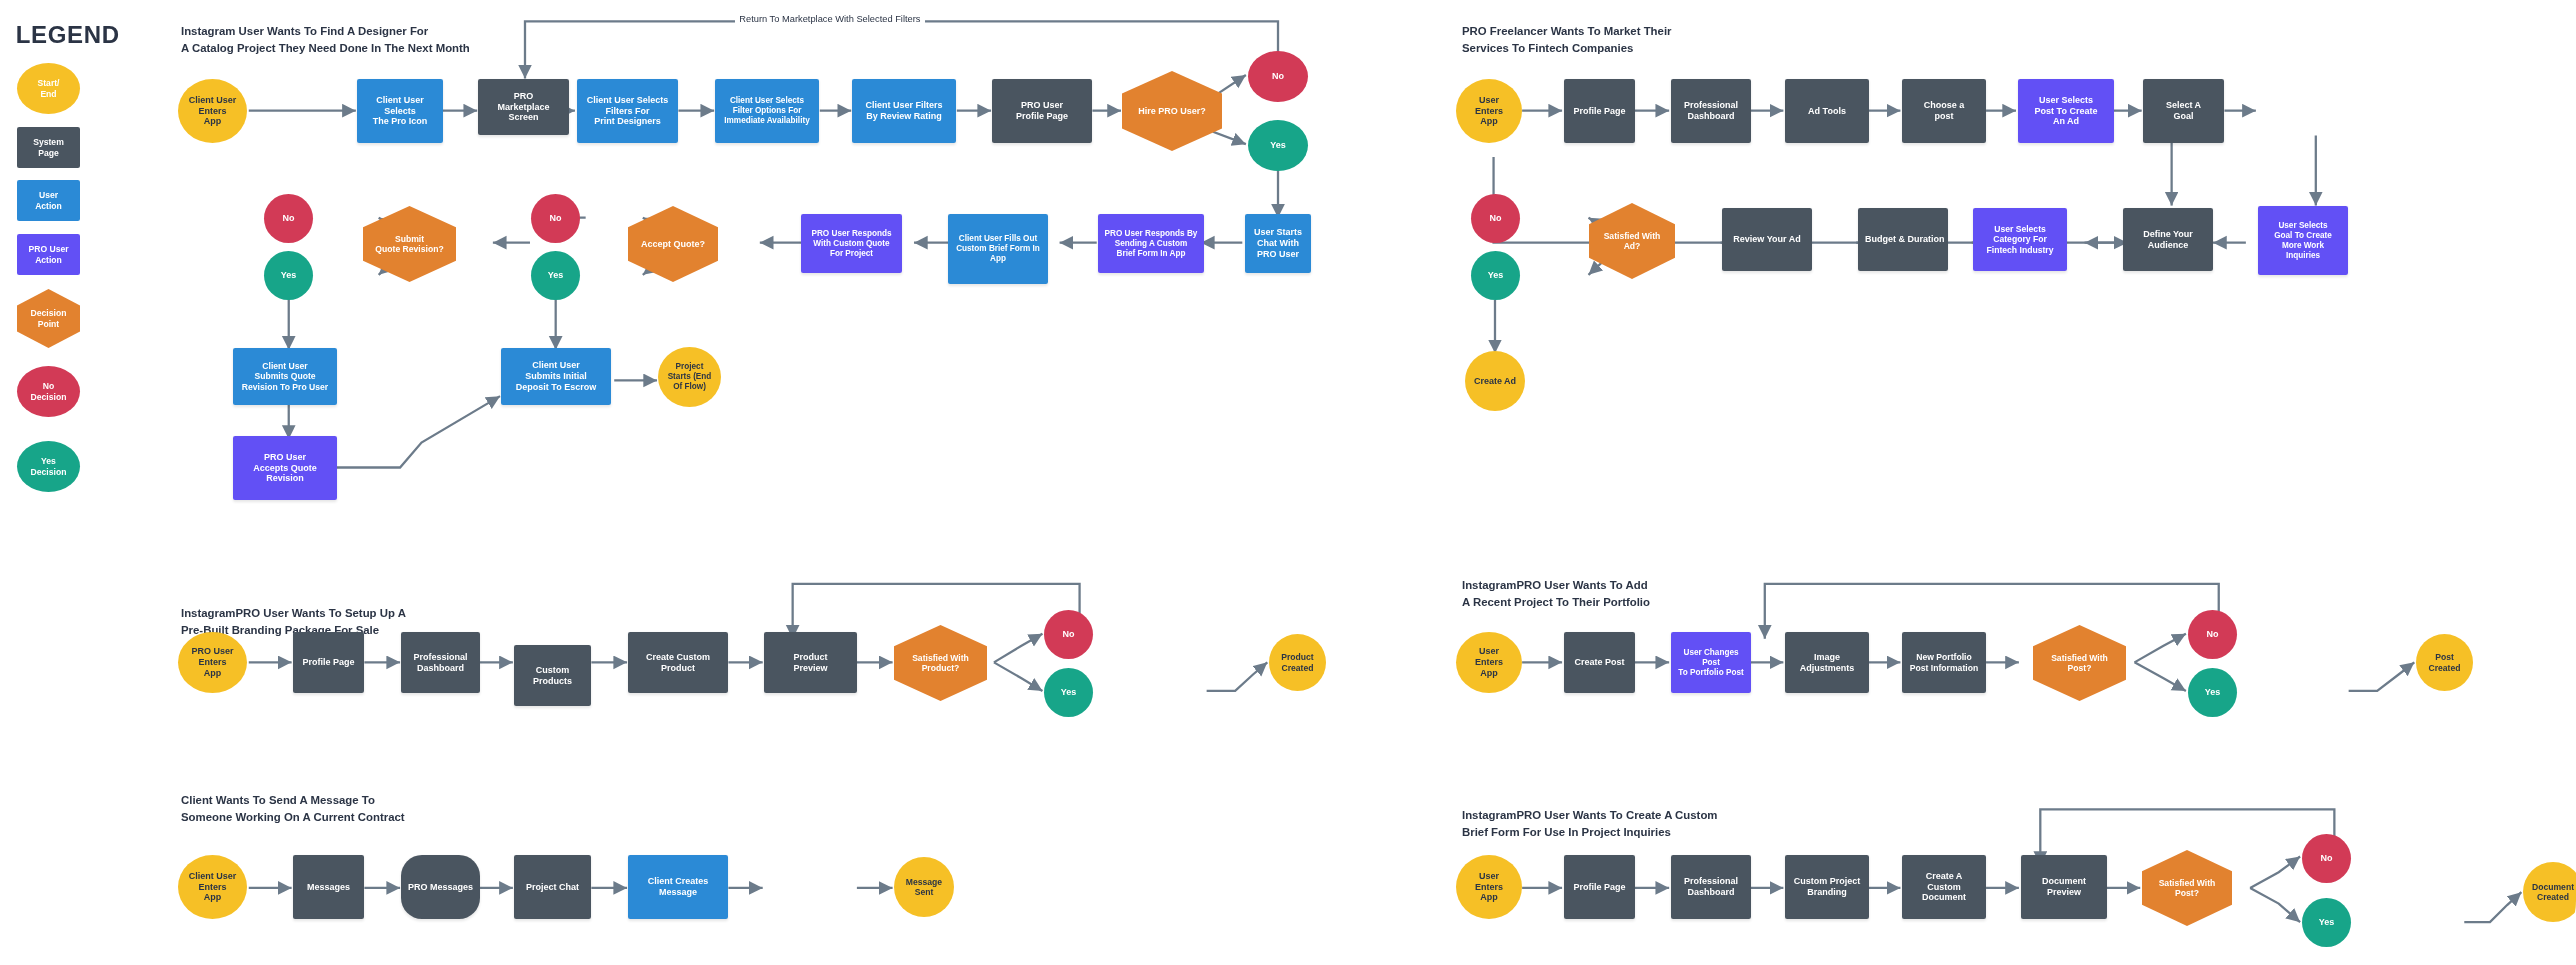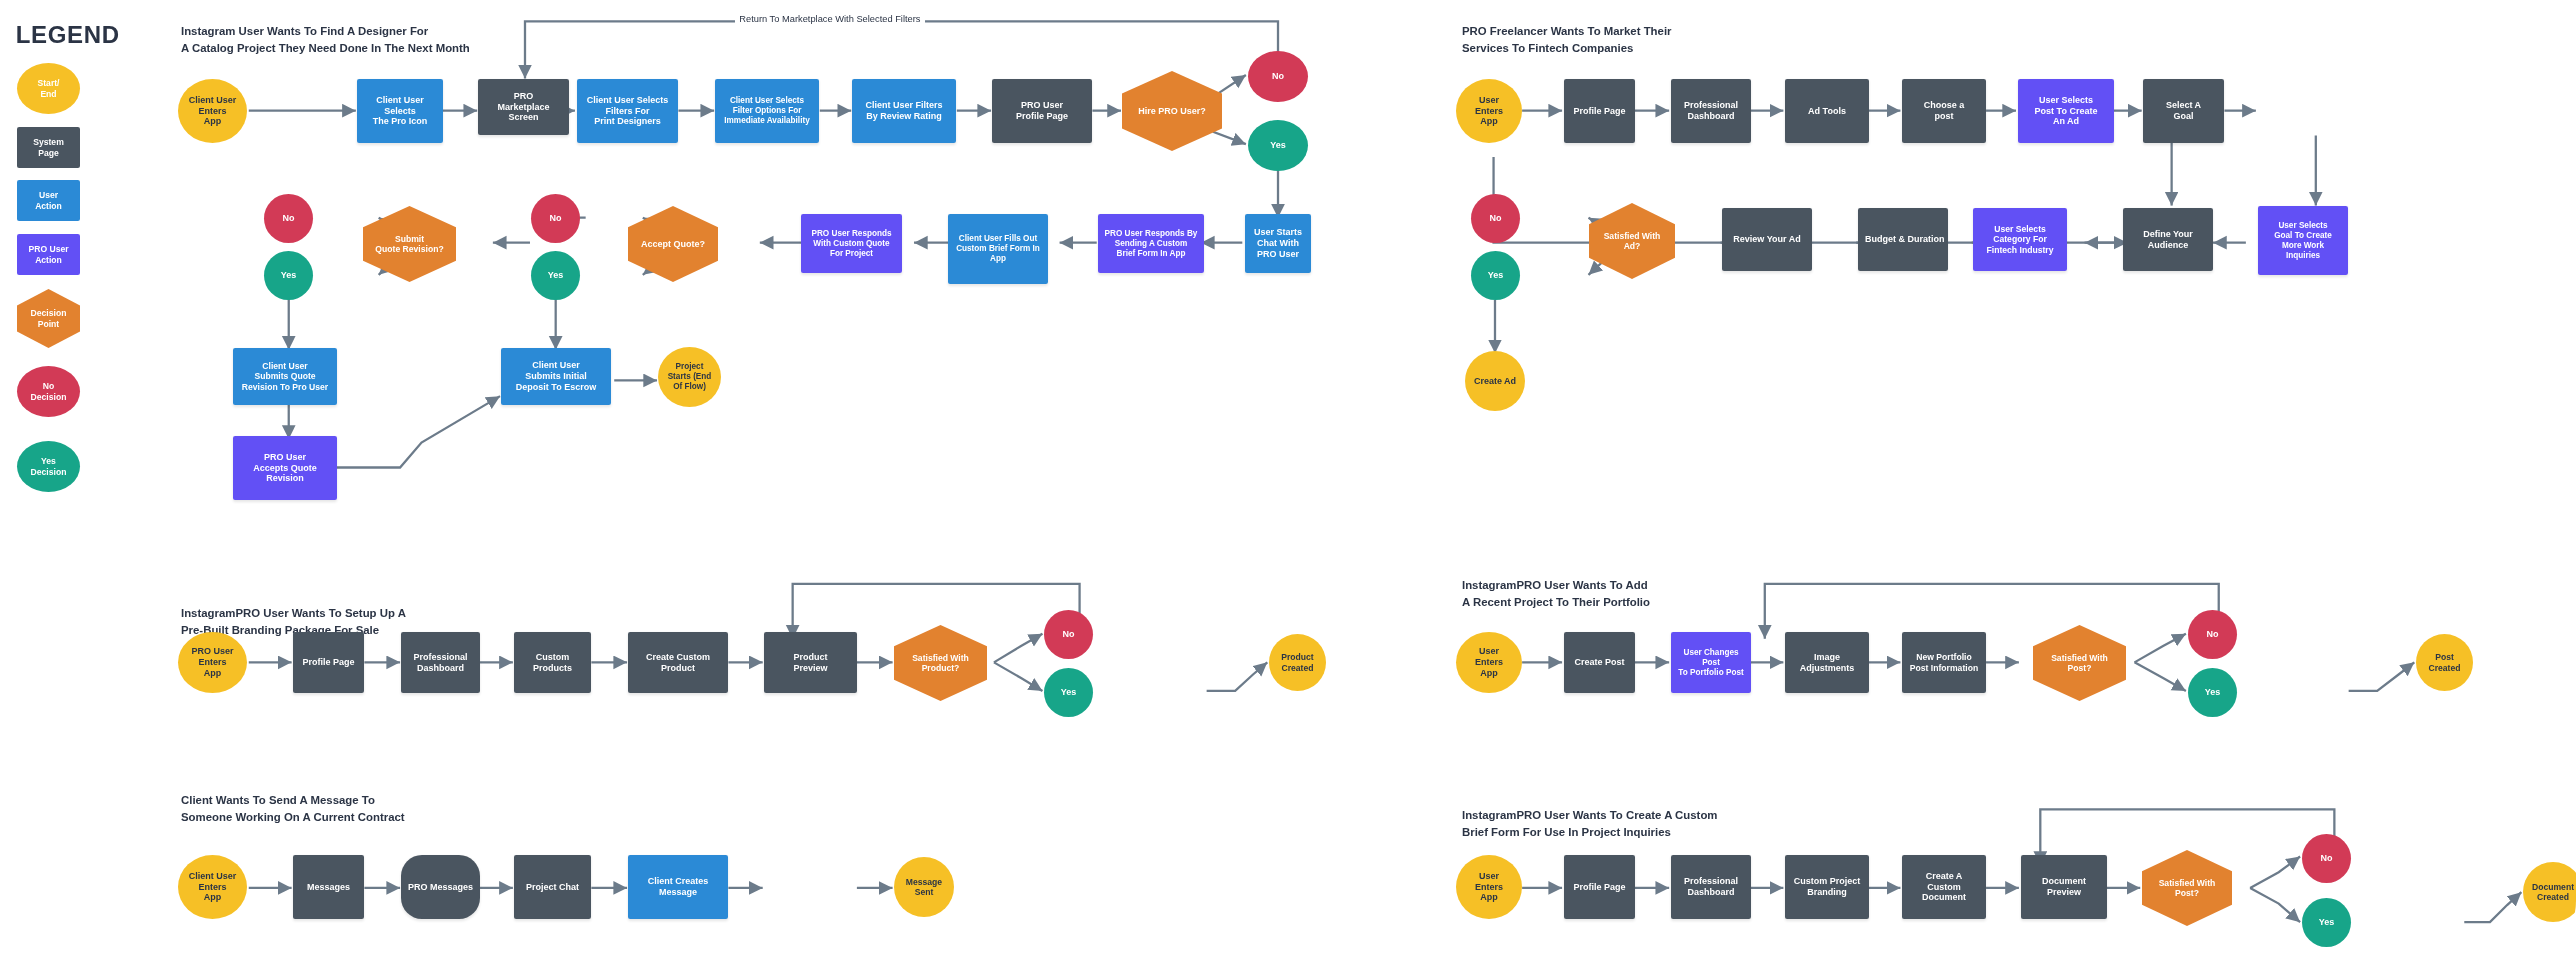--- a/index.html
+++ b/index.html
@@ -379,21 +379,21 @@
 Enters
 App</span>
     </div>
   <div class="node n-system" style="left:293px;top:632px;width:71px;height:61px;font-size:9px;">
     <span style="white-space:pre-line">Profile Page</span>
     </div>
   <div class="node n-system" style="left:401px;top:632px;width:79px;height:61px;font-size:9px;">
     <span style="white-space:pre-line">Professional
 Dashboard</span>
     </div>
-  <div class="node n-system" style="left:514px;top:632px;width:77px;height:61px;font-size:9px;">
+  <div class="node n-system" style="left:514px;top:645px;width:77px;height:61px;font-size:9px;">
     <span style="white-space:pre-line">Custom
 Products</span>
     </div>
   <div class="node n-system" style="left:628px;top:632px;width:100px;height:61px;font-size:9px;">
     <span style="white-space:pre-line">Create Custom
 Product</span>
     </div>
   <div class="node n-system" style="left:764px;top:632px;width:93px;height:61px;font-size:9px;">
     <span style="white-space:pre-line">Product
 Preview</span>

